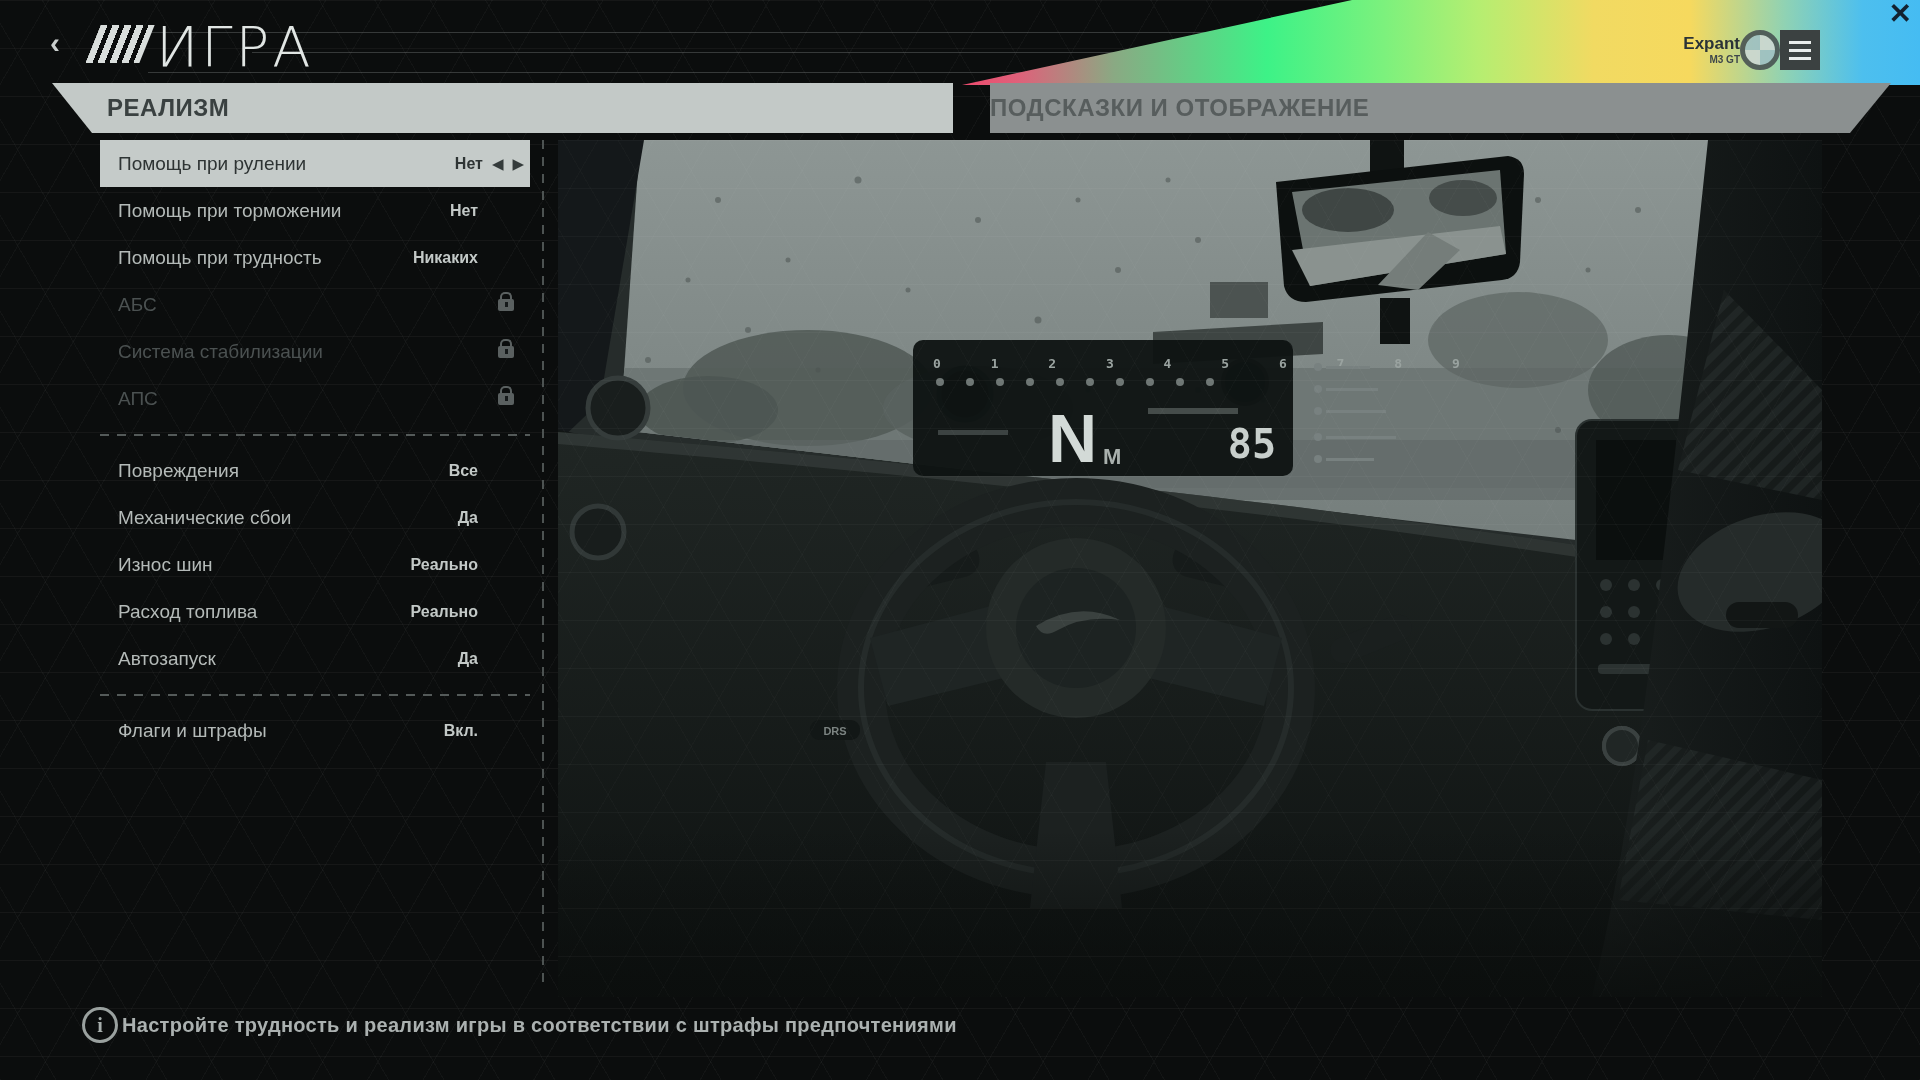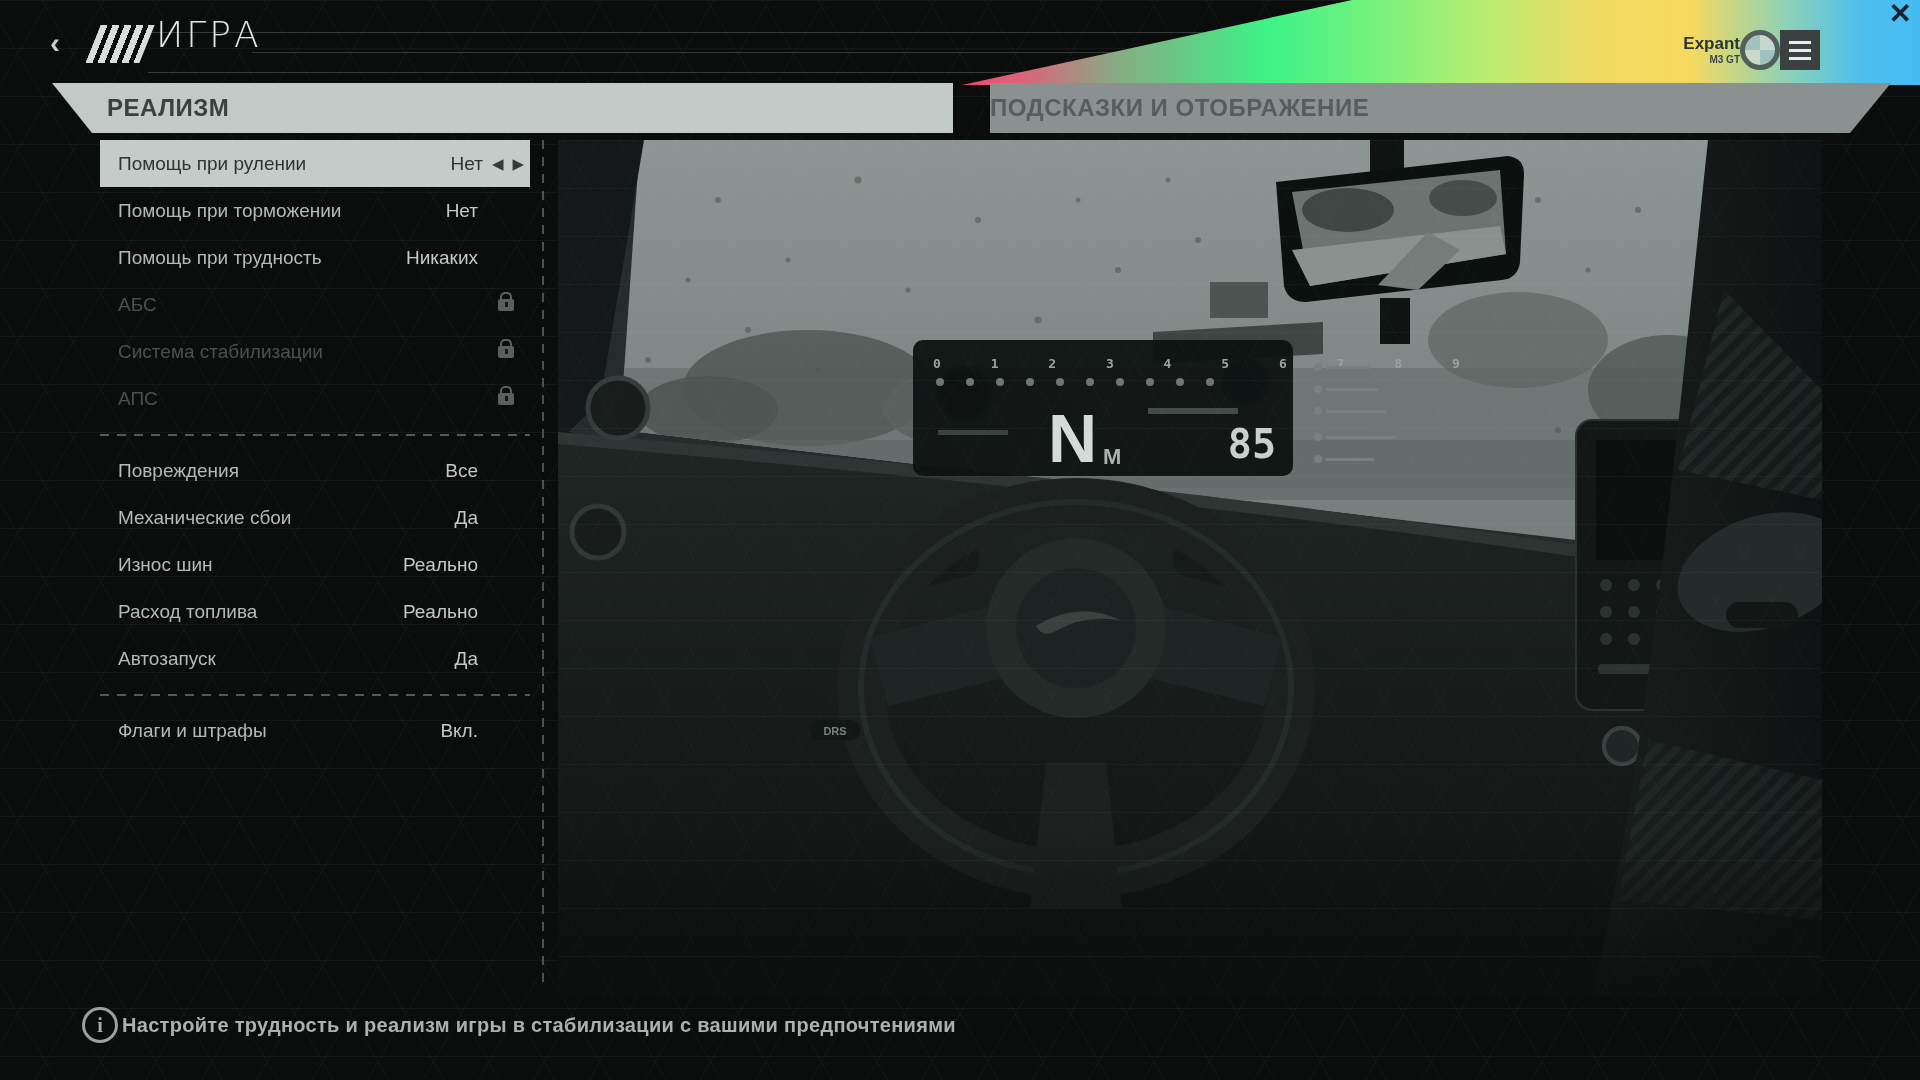--- a/index.html
+++ b/index.html
@@ -13,21 +13,21 @@
       repeating-linear-gradient(-60deg, rgba(255,255,255,.03) 0 1px, transparent 1px 48px);
     background-size:56px 48px, auto, auto;
   }
   .abs{position:absolute;}
 
   
   .hdr-line{position:absolute;height:1px;background:rgba(210,216,214,.22);}
   .back-btn{left:50px;top:28px;font-size:30px;font-weight:bold;color:#c9cecd;cursor:pointer;line-height:1;}
   .logo-bars{left:93px;top:25px;width:54px;height:38px;transform:skewX(-22deg);
     background:repeating-linear-gradient(90deg,#d9dedc 0 7px,transparent 7px 12px);}
-  .logo-text{left:156px;top:14px;font-size:36px;font-weight:300;letter-spacing:3px;color:#e1e6e4;font-family:"DejaVu Sans",sans-serif;}
+  .logo-text{left:156px;top:14px;font-size:56px;font-weight:300;letter-spacing:3px;color:#e1e6e4;font-family:"DejaVu Sans",sans-serif;}
   .wedge{left:0;top:0;width:1920px;height:85px;
     background:linear-gradient(90deg,#ee4a6d 50%,#e0607a 53%,#8aa983 58%,#3df287 66%,#7bf17d 72%,#b5ee71 77%,#f1da62 83%,#f6d95e 88%,#8fd2b4 93%,#4dbfee 97%,#45bcf2 100%);
     clip-path:polygon(962px 85px,1352px 0px,1920px 0px,1920px 85px);}
   .profile{top:30px;right:100px;display:flex;align-items:center;gap:0;}
   .profile-names{display:flex;flex-direction:column;align-items:flex-end;line-height:1.1;}
   .profile-name{font-size:17px;font-weight:bold;color:#2b3337;}
   .profile-car{font-size:10px;font-weight:bold;color:#3e474b;}
   .roundel{width:40px;height:40px;border-radius:50%;border:5px solid #434b4e;box-sizing:border-box;
     background:conic-gradient(#cfd8d6 0 90deg,#9fc0c6 90deg 180deg,#cfd8d6 180deg 270deg,#9fc0c6 270deg 360deg);
     opacity:.85;}
@@ -40,21 +40,21 @@
   .tab-active{left:52px;width:901px;background:#c3c9c7;clip-path:polygon(0 0,100% 0,100% 100%,40px 100%);padding-left:55px;}
   .tab-active .tab-label{color:#3a4141;}
   .tab-inactive{left:962px;width:901px;background:#8b9090;clip-path:polygon(0 0,100% 0,860px 100%,0 100%);padding-left:0;margin-left:28px;}
   .tab-inactive .tab-label{color:#575d5d;}
   .tab-label{font-size:24px;font-weight:bold;letter-spacing:.5px;}
 
   
   .settings{left:100px;top:140px;width:430px;display:flex;flex-direction:column;}
   .row{height:47px;display:flex;align-items:center;padding:0 52px 0 18px;box-sizing:border-box;cursor:pointer;}
   .row .lbl{font-size:19px;color:#b4bab8;flex:1 1 auto;white-space:nowrap;}
-  .row .val{font-size:19px;color:#c3c9c7;white-space:nowrap;}
+  .row .val{font-size:16px;color:#c3c9c7;white-space:nowrap;font-weight:bold;}
   .row.selected{background:#c5cbc9;padding-right:6px;padding-left:18px;}
   .row.selected .lbl{color:#2e3434;font-weight:normal;}
   .row.selected .val{color:#2e3434;}
   .row .arrow{font-size:15px;color:#343b3b;margin-left:9px;cursor:pointer;}
   .row.locked{padding-right:16px;}
   .row.locked .lbl{color:#4b5151;}
   .lock-icon{position:relative;width:16px;height:12px;background:#5a6060;border-radius:2px;}
   .lock-icon::before{content:'';position:absolute;top:-7px;left:2px;width:8px;height:7px;
     border:2.5px solid #5a6060;border-bottom:none;border-radius:5px 5px 0 0;}
   .lock-icon::after{content:'';position:absolute;top:3px;left:6.5px;width:3px;height:5px;background:#15191a;}
@@ -339,13 +339,13 @@
   </g>
 
   <rect x="0" y="690" width="1264" height="167" fill="url(#fadeb)"></rect>
 </svg>
 <div class="mesh-overlay"></div>
 </div>
 
 <div class="abs info-circle">
     <span>i</span>
   </div>
-<div class="abs info-text">Настройте трудность и реализм игры в стабилизации с вашими предпочтениями</div>
+<div class="abs info-text">Настройте трудность и реализм игры в соответствии с штрафы предпочтениями</div>
 
 </body></html>

